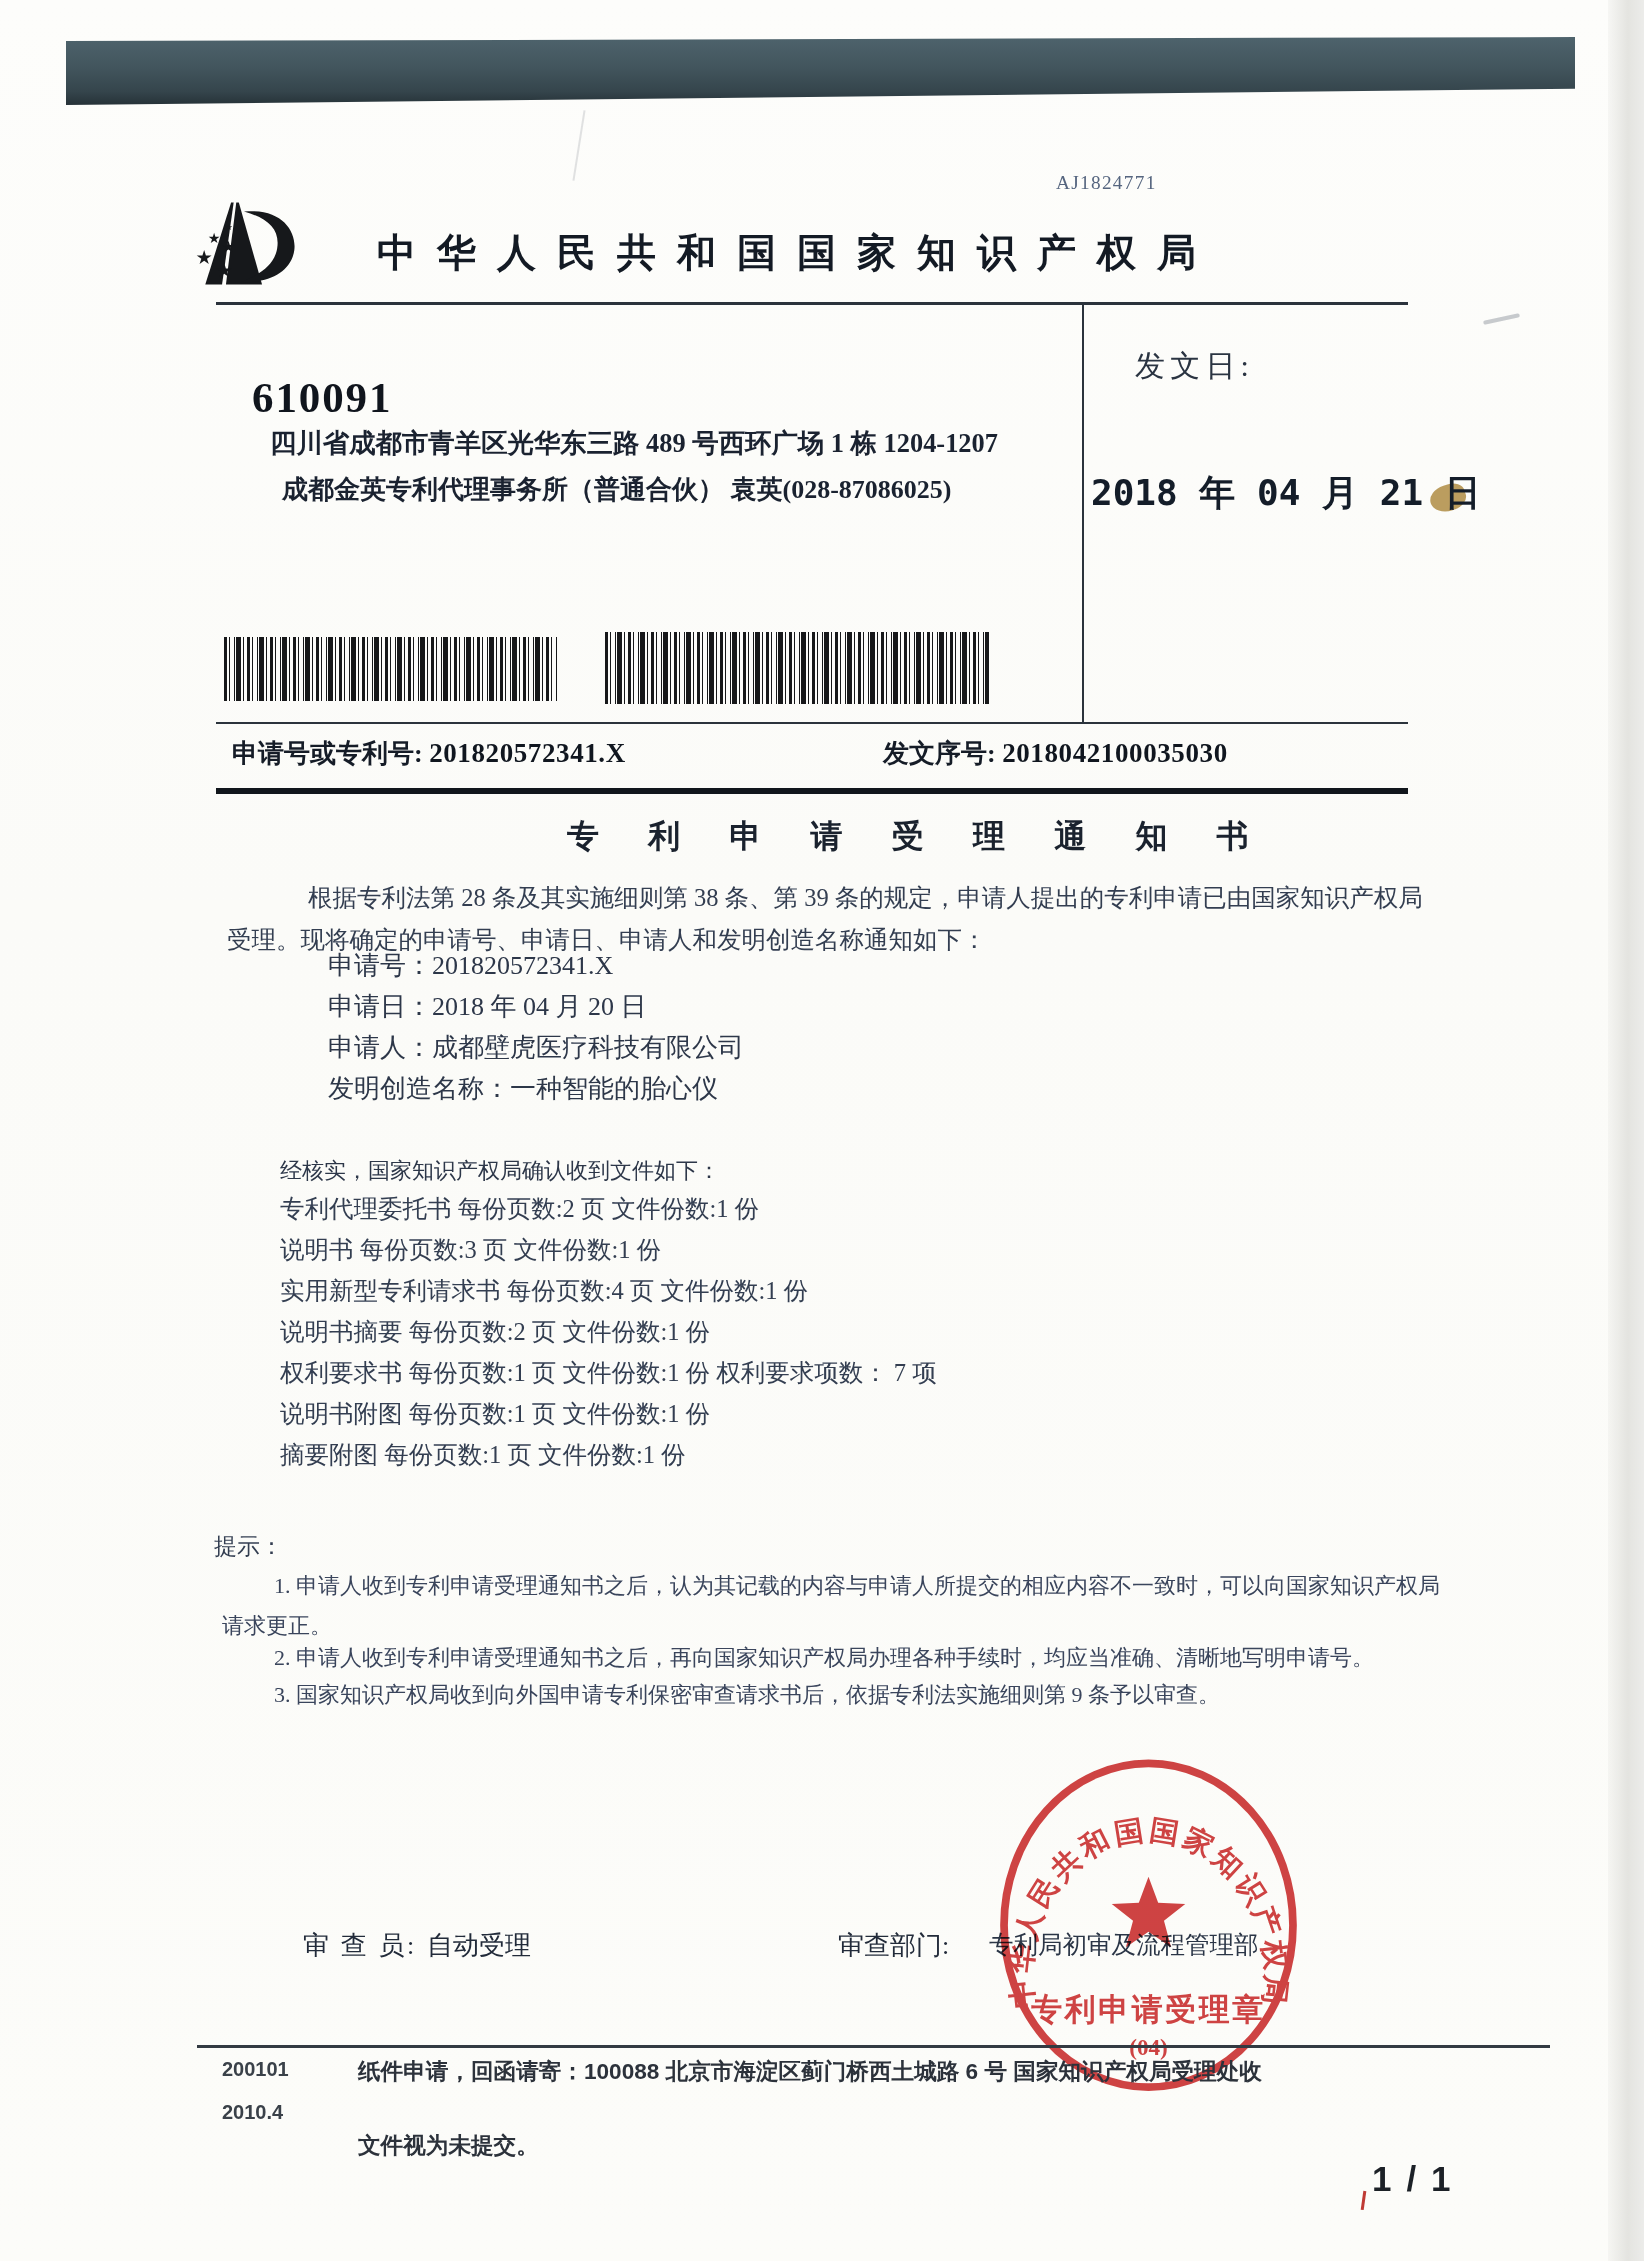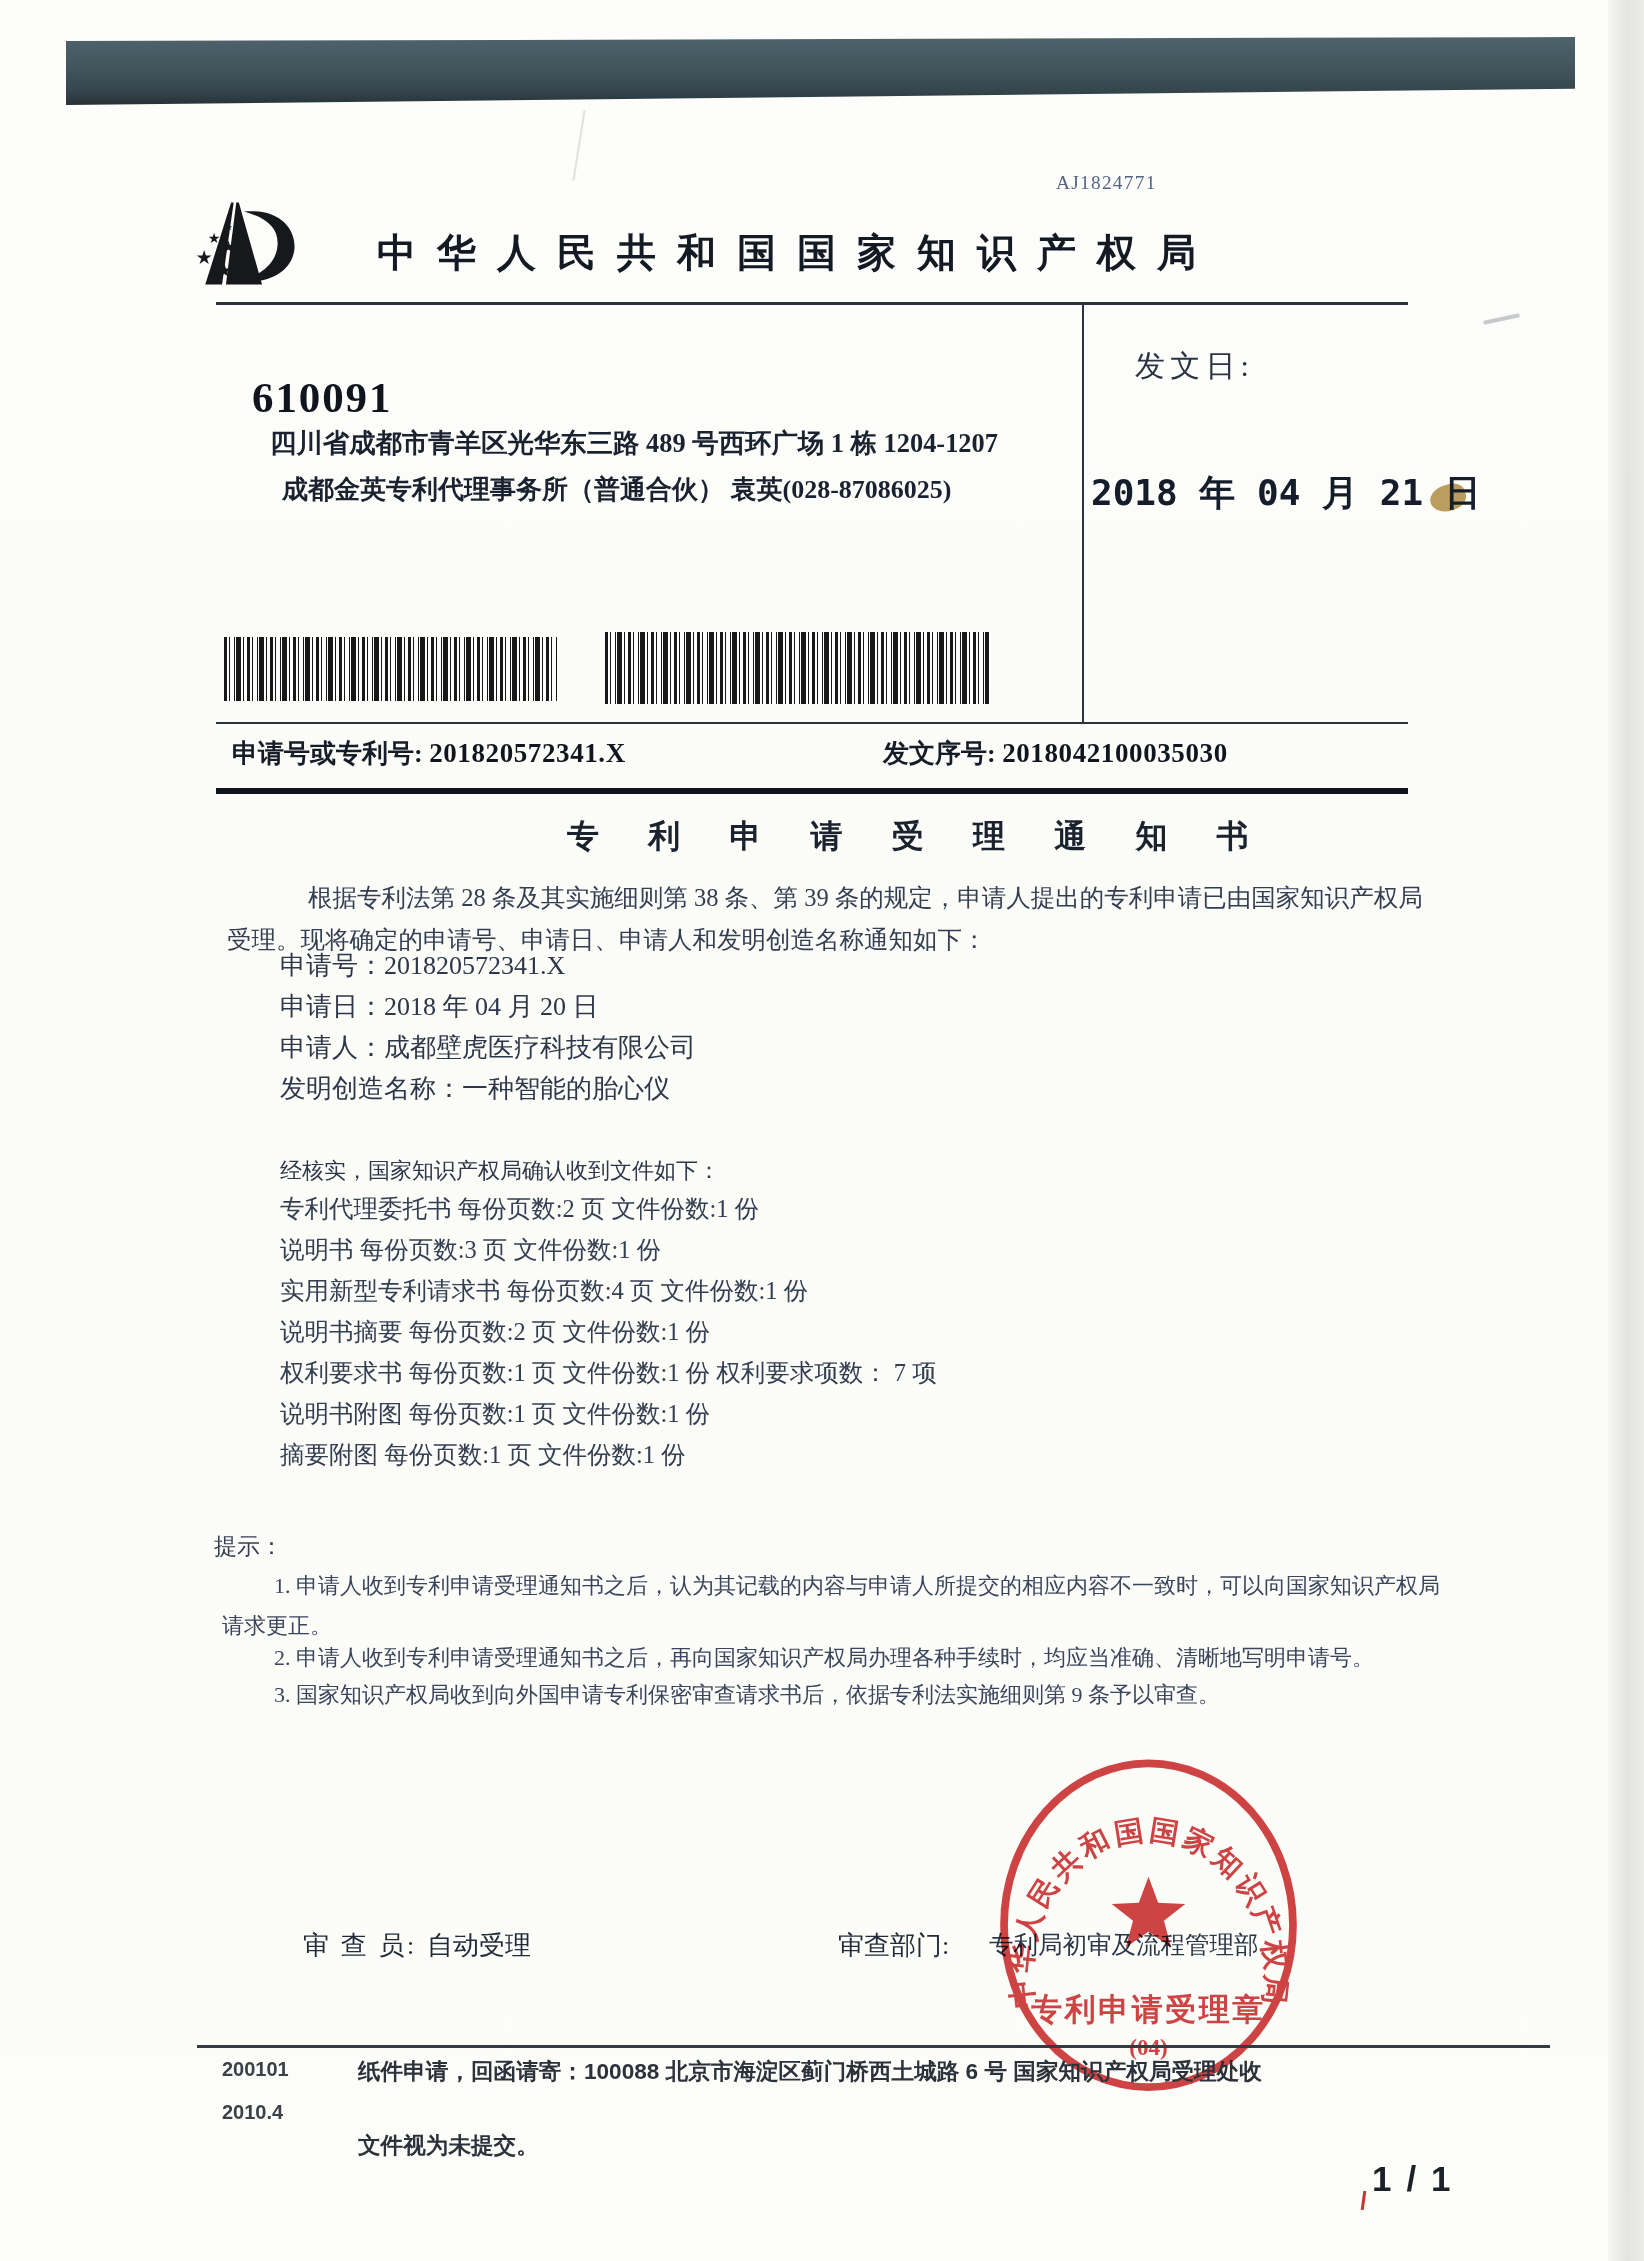--- a/index.html
+++ b/index.html
@@ -51,21 +51,21 @@
   .numrow .value{font-size:27px;letter-spacing:0.6px;color:#10161f;}
   .numrow-app{left:232px;}
   .numrow-serial{left:858px;margin-left:25px;}
 
   .notice-title{left:567px;top:815px;font-size:32px;font-weight:bold;color:#1a222e;
     letter-spacing:20.6px;white-space:nowrap;}
   .intro1{left:308px;top:881px;font-size:24.5px;color:#333e51;white-space:nowrap;}
   .intro2{left:227px;top:923px;font-size:24.5px;color:#333e51;white-space:nowrap;}
 
   .fields{left:280px;top:945px;font-size:26px;color:#2d3749;}
-  .fields .frow{height:41px;line-height:41px;white-space:nowrap;}
+  .fields .frow{height:41px;line-height:41px;white-space:nowrap;margin-left:48px;}
   .received-intro{left:280px;top:1148px;font-size:22px;color:#2d3749;white-space:nowrap;margin-top:8px;}
   .documents{left:280px;top:1188px;font-size:24.5px;color:#333e51;}
   .documents .drow{height:41px;line-height:41px;white-space:nowrap;}
 
   .tips-heading{left:214px;top:1531px;font-size:23px;color:#333e51;}
   .tip{font-size:22px;color:#3a455c;white-space:nowrap;}
   .tip1a{left:274px;top:1571px;}
   .tip1b{left:222px;top:1611px;}
   .tip2{left:274px;top:1643px;}
   .tip3{left:274px;top:1680px;}

